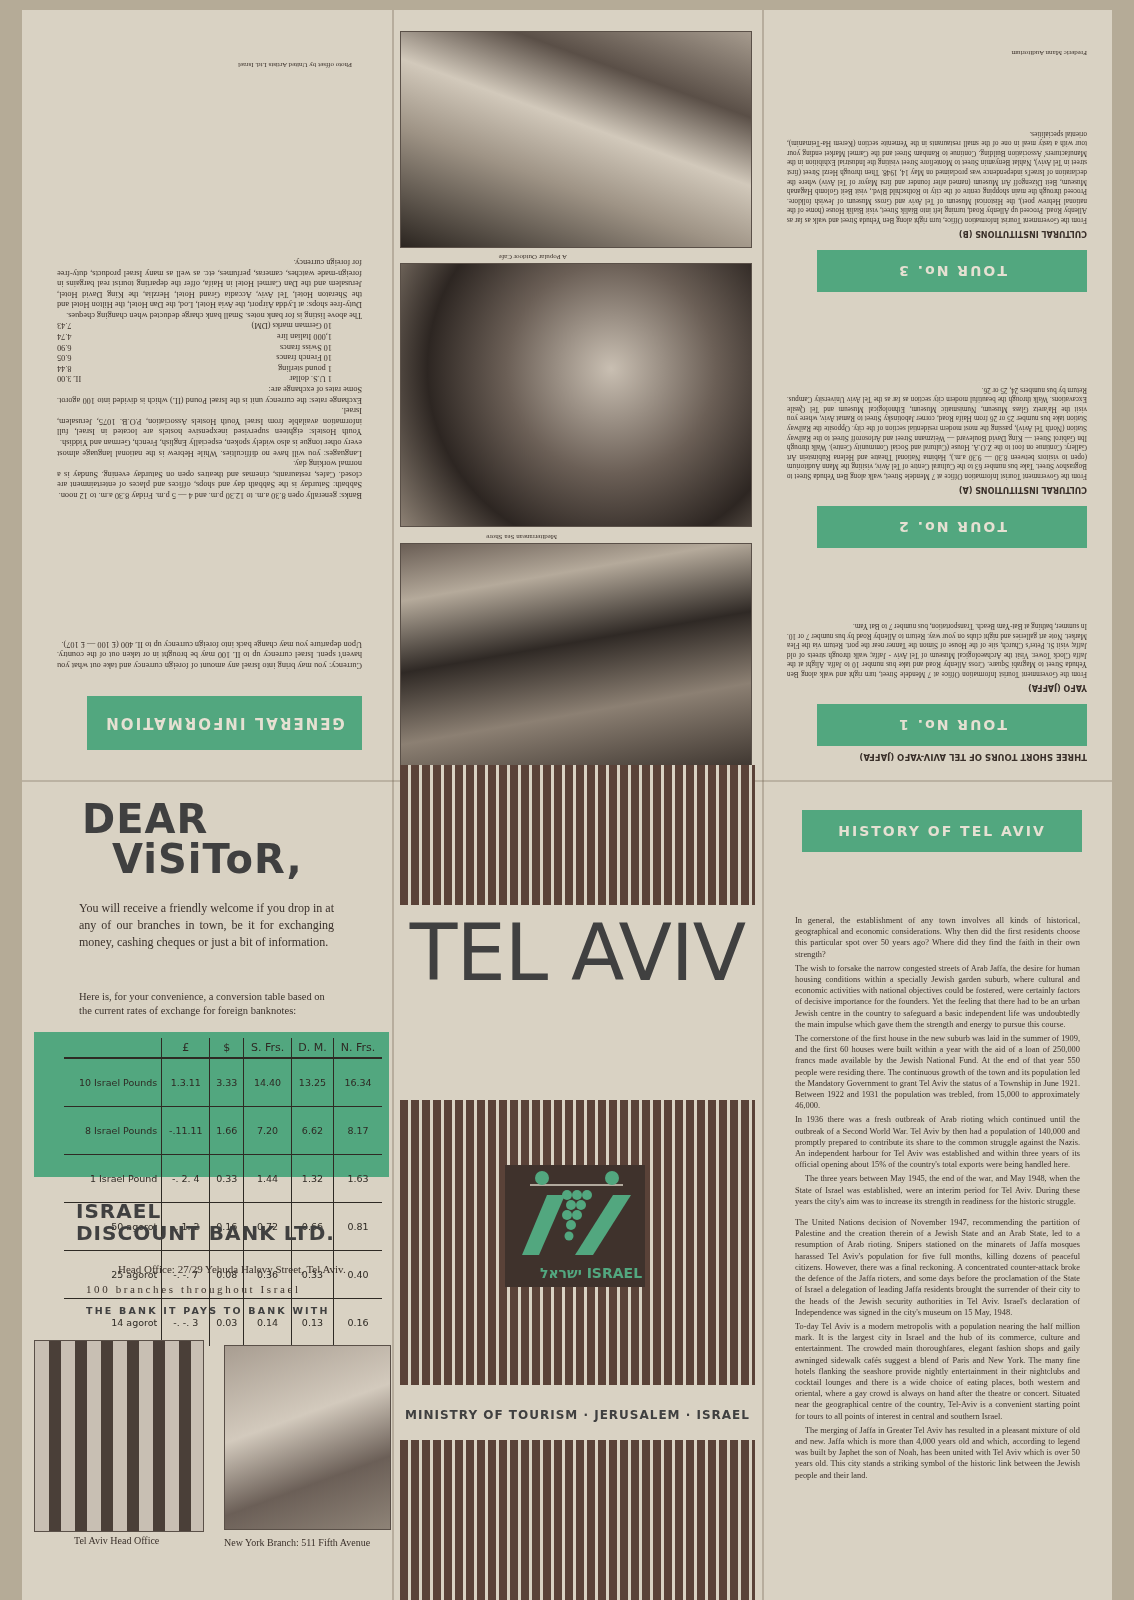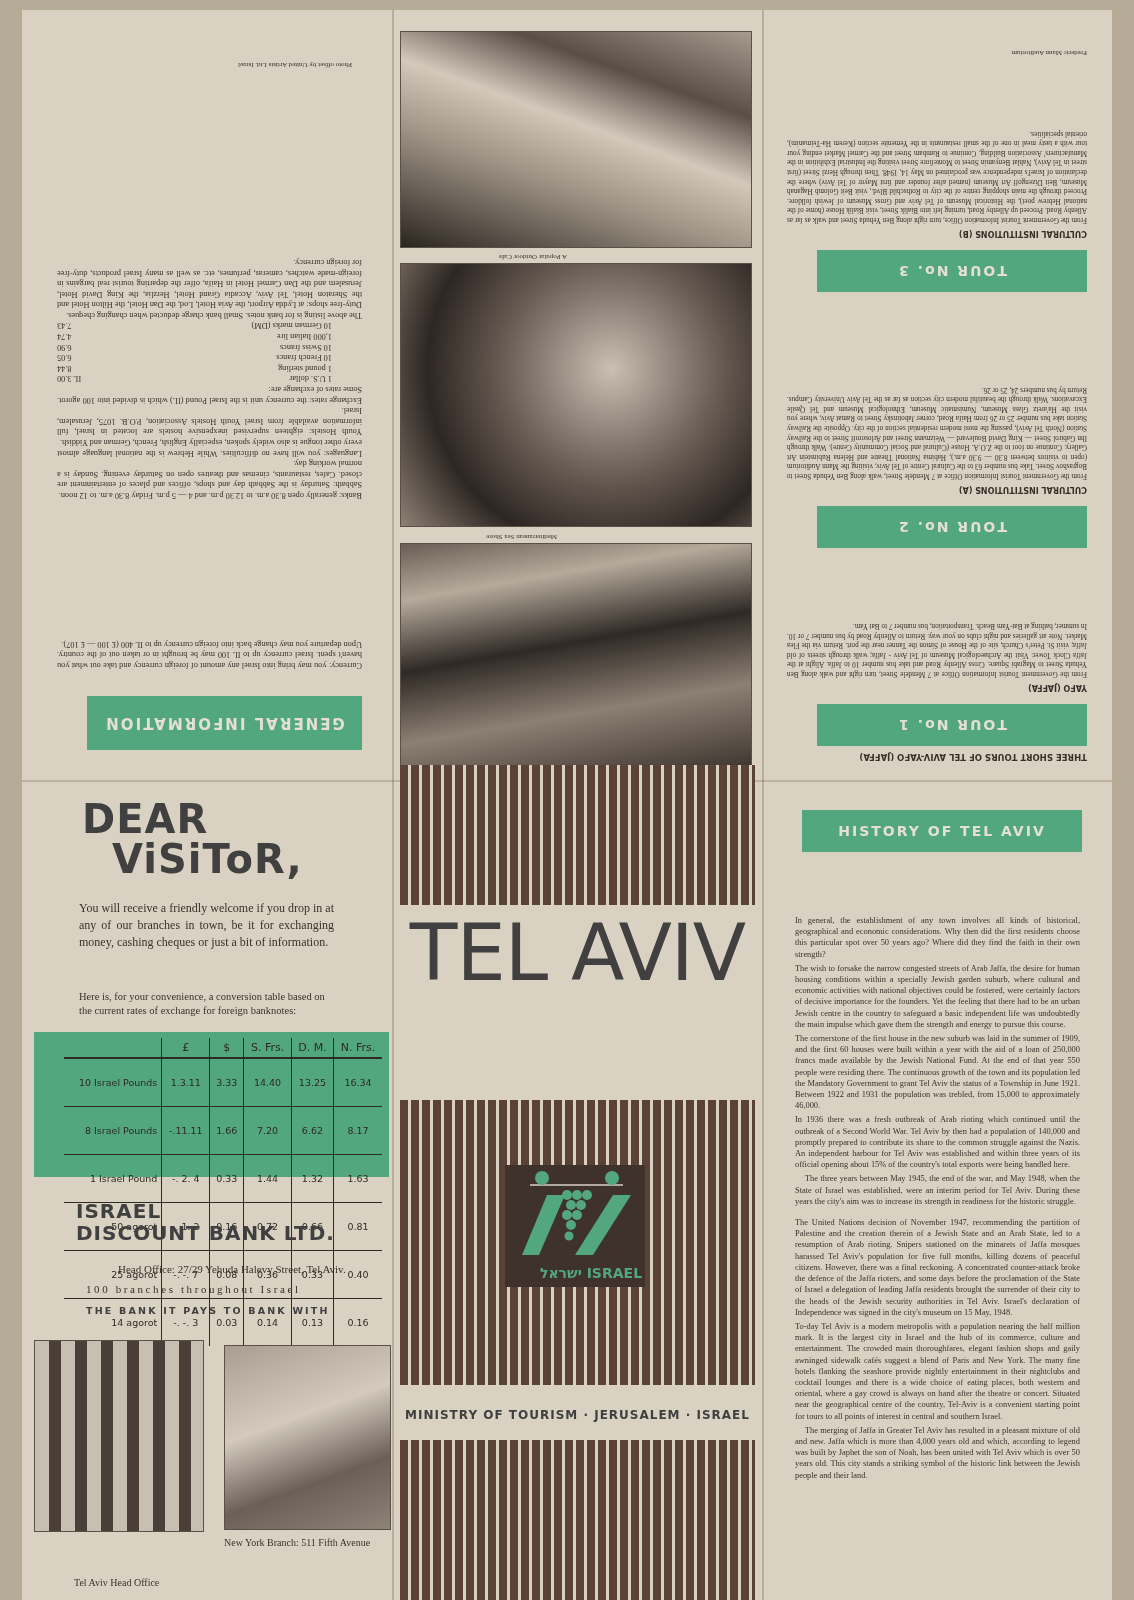--- a/index.html
+++ b/index.html
@@ -167,21 +167,21 @@
       </table>
     </div>
     <div class="green" style="position:absolute;left:42px;top:415px;font-family:'DejaVu Sans',sans-serif;font-weight:bold;font-size:20px;line-height:22px;letter-spacing:1px;">
       <div>ISRAEL</div>
       <div>DISCOUNT BANK LTD.</div>
     </div>
     <div style="position:absolute;left:52px;top:478px;font-size:11px;margin-left:32px;">Head Office: 27/29 Yehuda Halevy Street, Tel Aviv.</div>
     <div style="position:absolute;left:52px;top:498px;font-size:11px;letter-spacing:2.6px;">100 branches throughout Israel</div>
     <div class="green" style="position:absolute;left:52px;top:520px;font-family:'DejaVu Sans',sans-serif;font-weight:bold;font-size:9.5px;letter-spacing:2.2px;">THE BANK IT PAYS TO BANK WITH</div>
     <div class="photo" style="left:0px;top:555px;width:168px;height:190px;background:repeating-linear-gradient(90deg,#c8bfb3 0px,#c8bfb3 14px,#4a3f38 14px,#4a3f38 26px);"></div>
-    <div class="caption" style="position:absolute;left:40px;top:750px;margin-top:42px;">Tel Aviv Head Office</div>
+    <div class="caption" style="position:absolute;left:40px;top:750px;">Tel Aviv Head Office</div>
     <div class="photo" style="left:190px;top:560px;width:165px;height:183px;background:linear-gradient(160deg,#a89d91 0%,#d3cabd 40%,#6b5f57 70%,#8e8377 100%);"></div>
     <div class="caption" style="position:absolute;left:190px;top:752px;">New York Branch: 511 Fifth Avenue</div>
   </div>
 
   <div class="panel" style="left:373px;top:755px;width:365px;height:835px;">
     <div class="stripes" style="left:5px;top:0px;width:355px;height:140px;"></div>
     <div class="green" style="position:absolute;left:0;top:145px;width:365px;text-align:center;font-family:'DejaVu Sans',sans-serif;font-size:62px;line-height:76px;letter-spacing:-1px;">
       <div style="font-size:78px;line-height:86px;">TEL AVIV</div>
     </div>
     <div class="stripes" style="left:5px;top:335px;width:355px;height:285px;"></div>

